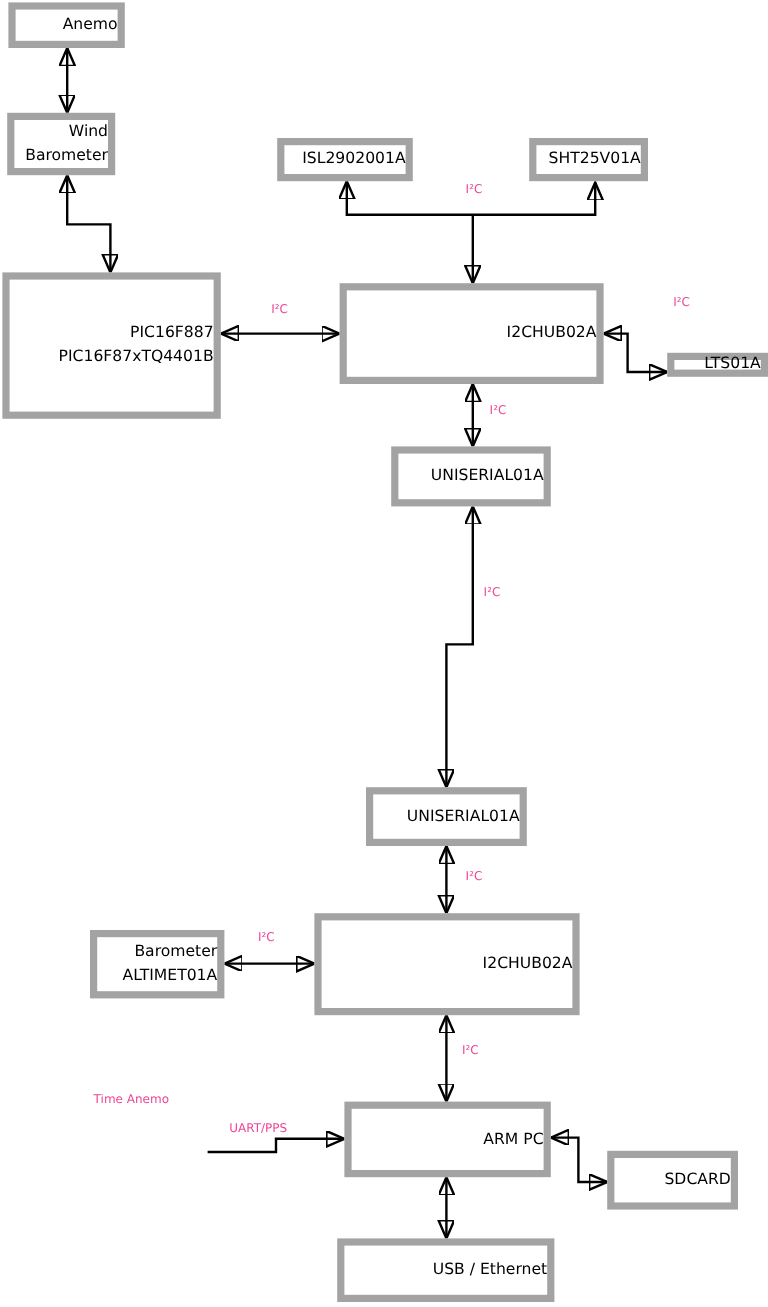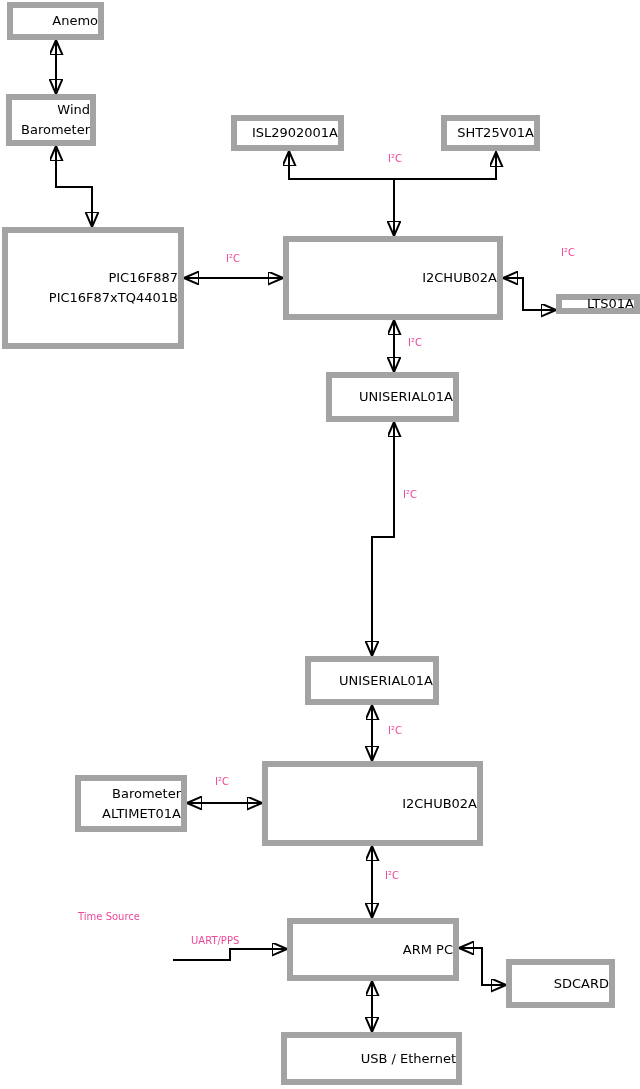--- a/index.html
+++ b/index.html
@@ -139,16 +139,16 @@
   </div>
 
   <span class="edge-label" style="left:388px; top:152px;">I²C</span>
   <span class="edge-label" style="left:226px; top:252px;">I²C</span>
   <span class="edge-label" style="left:561px; top:246px;">I²C</span>
   <span class="edge-label" style="left:408px; top:336px;">I²C</span>
   <span class="edge-label" style="left:403px; top:488px;">I²C</span>
   <span class="edge-label" style="left:388px; top:724px;">I²C</span>
   <span class="edge-label" style="left:215px; top:775px;">I²C</span>
   <span class="edge-label" style="left:385px; top:869px;">I²C</span>
-  <span class="edge-label" style="left:78px; top:910px;">Time Source</span>
+  <span class="edge-label" style="left:78px; top:910px;">Time Anemo</span>
   <span class="edge-label" style="left:191px; top:934px;">UART/PPS</span>
 
 </div>
 
 </body></html>

